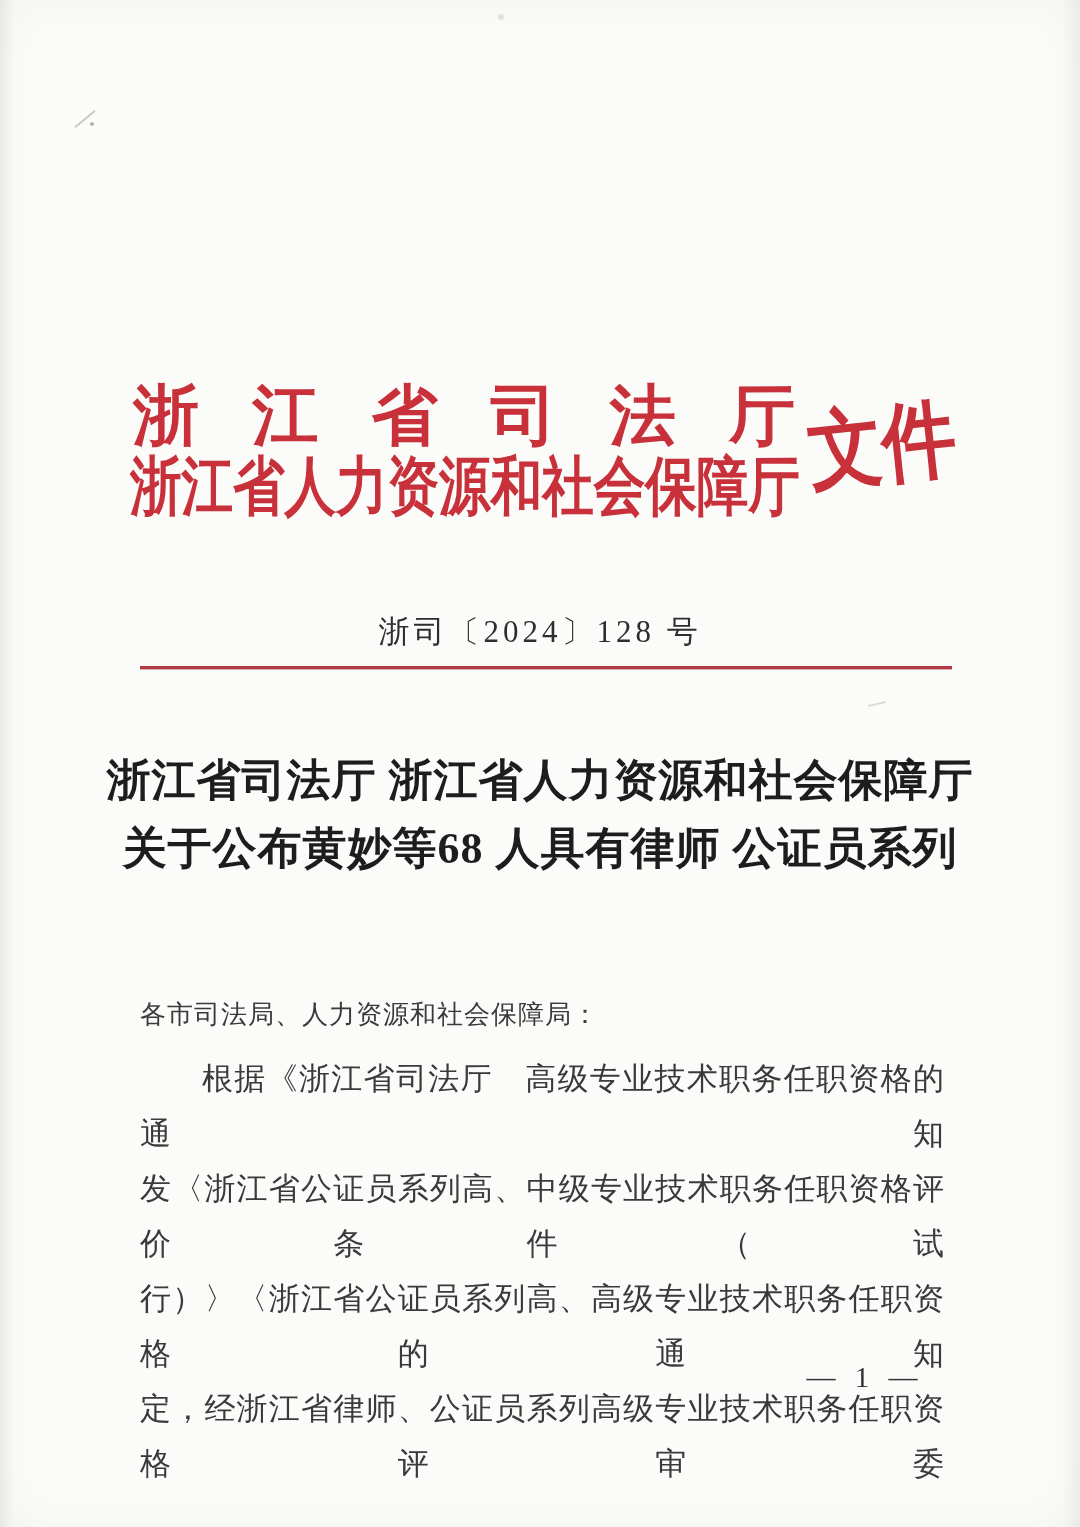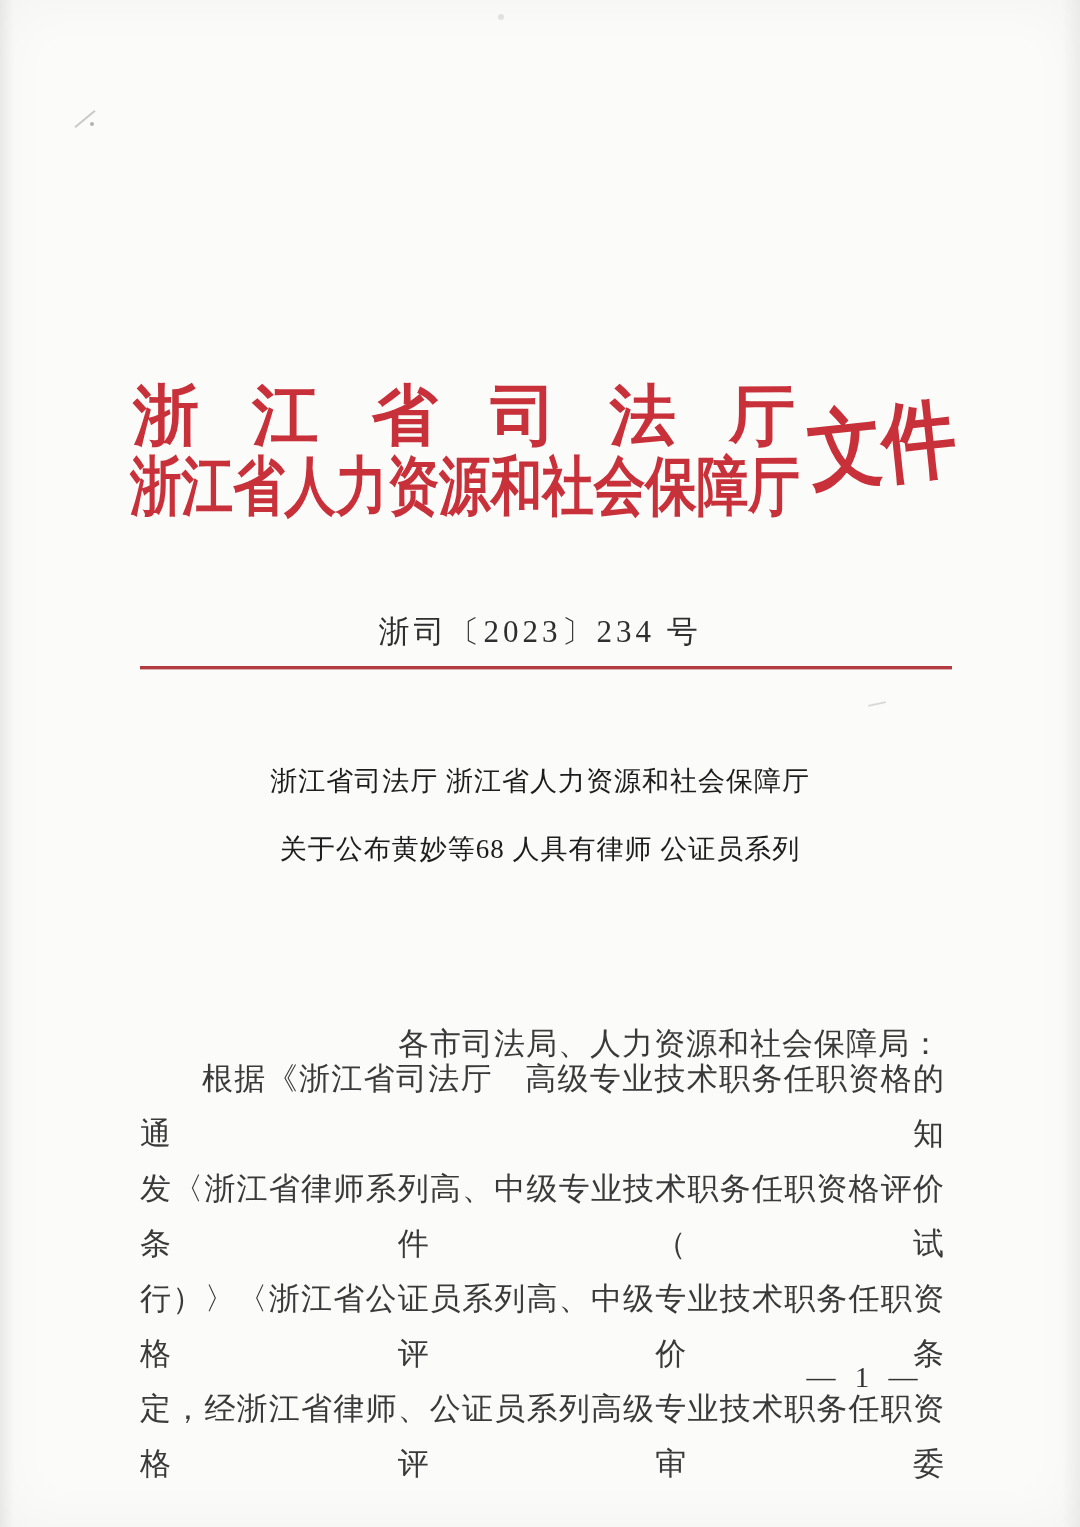--- a/index.html
+++ b/index.html
@@ -82,37 +82,36 @@
   }
 
   
   .title-block {
     position: absolute;
     top: 747px;
     left: 90px;
     width: 900px;
     text-align: center;
     color: #1d1d1d;
-    font-weight: normal;
-    font-size: 27px;
+    font-weight: bold;
+    font-size: 44px;
     line-height: 68px;
     letter-spacing: 1px;
   }
 
   
   .salutation {
     position: absolute;
-    top: 1024px;
+    top: 998px;
     left: 140px;
     width: 802px;
-    font-size: 31px;
+    font-size: 26px;
     color: #3a3a3a;
     line-height: 1.3;
     letter-spacing: 1px;
-    text-align: right;
   }
   .paragraph {
     position: absolute;
     top: 1051px;
     left: 140px;
     width: 804px;
     font-size: 31px;
     color: #3a3a3a;
     line-height: 55px;
   }
@@ -181,34 +180,34 @@
     <span>浙</span>
     <span>江</span>
     <span>省</span>
     <span>司</span>
     <span>法</span>
     <span>厅</span>
   </div>
   <div class="header-line2">浙江省人力资源和社会保障厅</div>
   <div class="stamp-wenjian">文件</div>
 
-  <div class="doc-number">浙司〔2023〕234 号</div>
+  <div class="doc-number">浙司〔2024〕128 号</div>
 
   <div class="red-rule"></div>
 
   <div class="title-block">
     <div>浙江省司法厅  浙江省人力资源和社会保障厅</div>
     <div>关于公布黄妙等68 人具有律师  公证员系列</div>
   </div>
 
   <div class="salutation">各市司法局、人力资源和社会保障局：</div>
 
   <div class="paragraph">
     <div class="body-line indent">根据《浙江省司法厅　高级专业技术职务任职资格的通知</div>
-    <div class="body-line">发〈浙江省律师系列高、中级专业技术职务任职资格评价条件（试</div>
-    <div class="body-line">行）〉〈浙江省公证员系列高、中级专业技术职务任职资格评价条</div>
+    <div class="body-line">发〈浙江省公证员系列高、中级专业技术职务任职资格评价条件（试</div>
+    <div class="body-line">行）〉〈浙江省公证员系列高、高级专业技术职务任职资格的通知</div>
     <div class="body-line">定，经浙江省律师、公证员系列高级专业技术职务任职资格评审委</div>
 
   </div>
 
   <div class="page-number">— 1 —</div>
 
 </div>
 
 </body></html>

